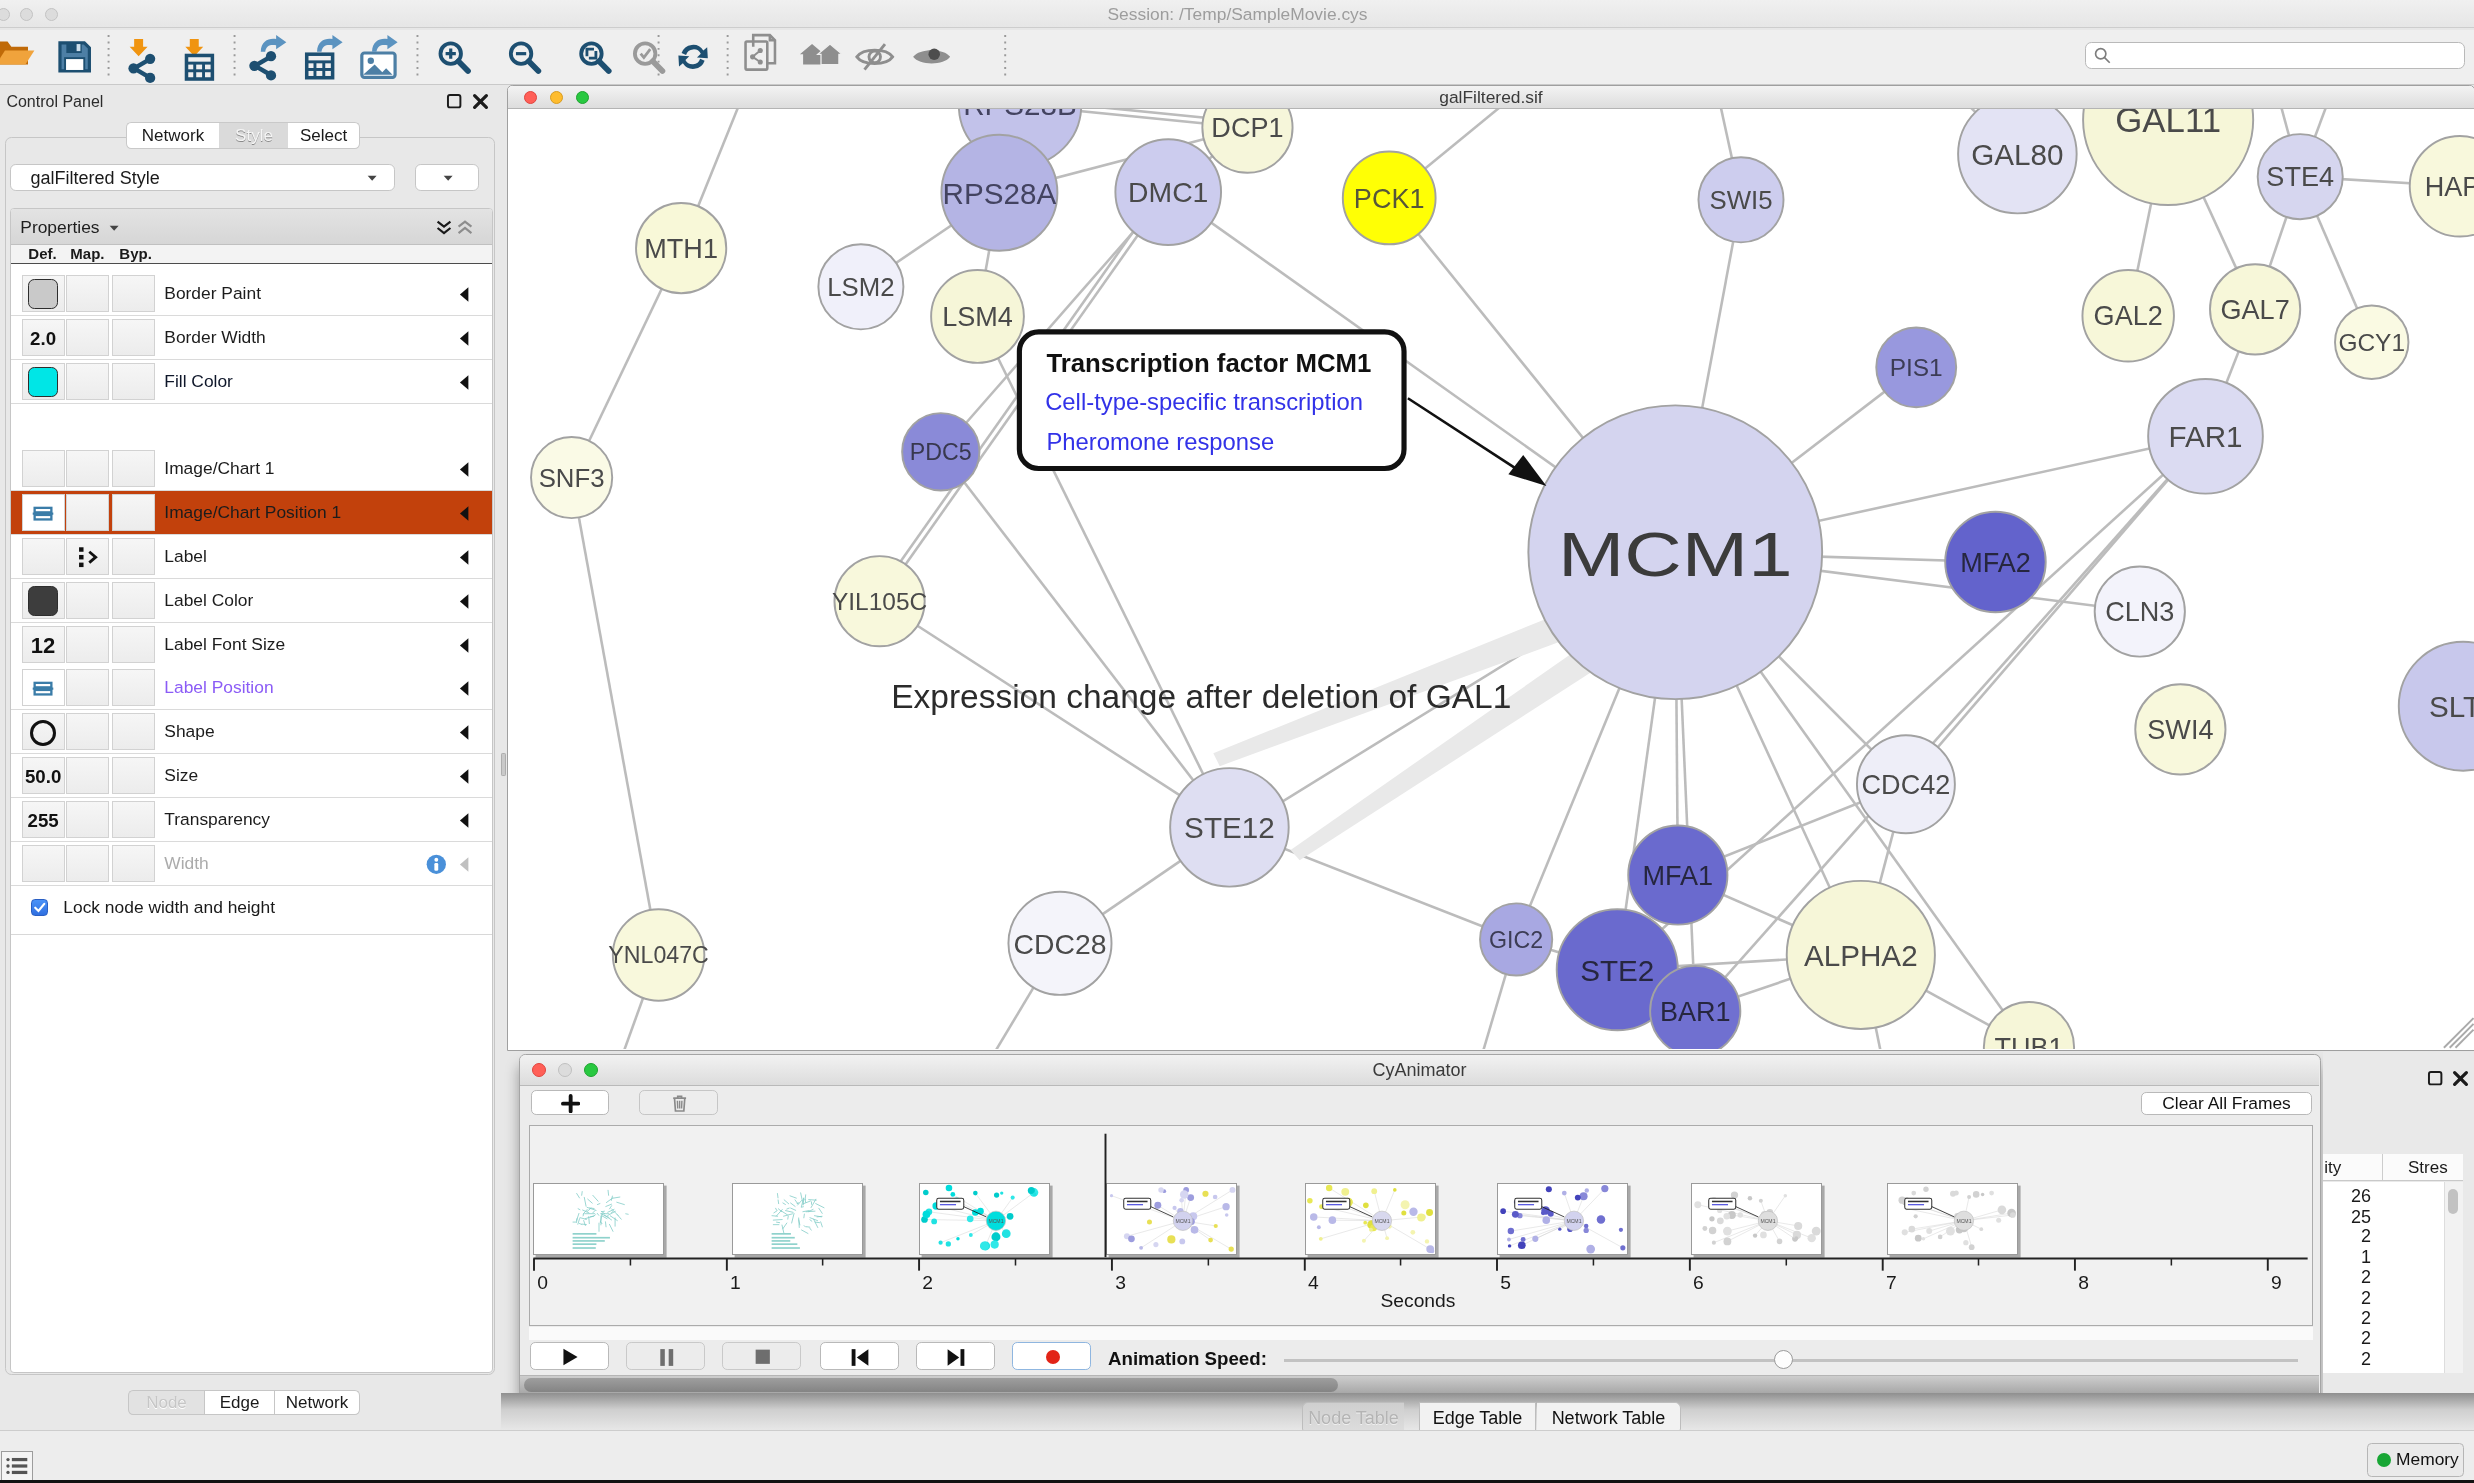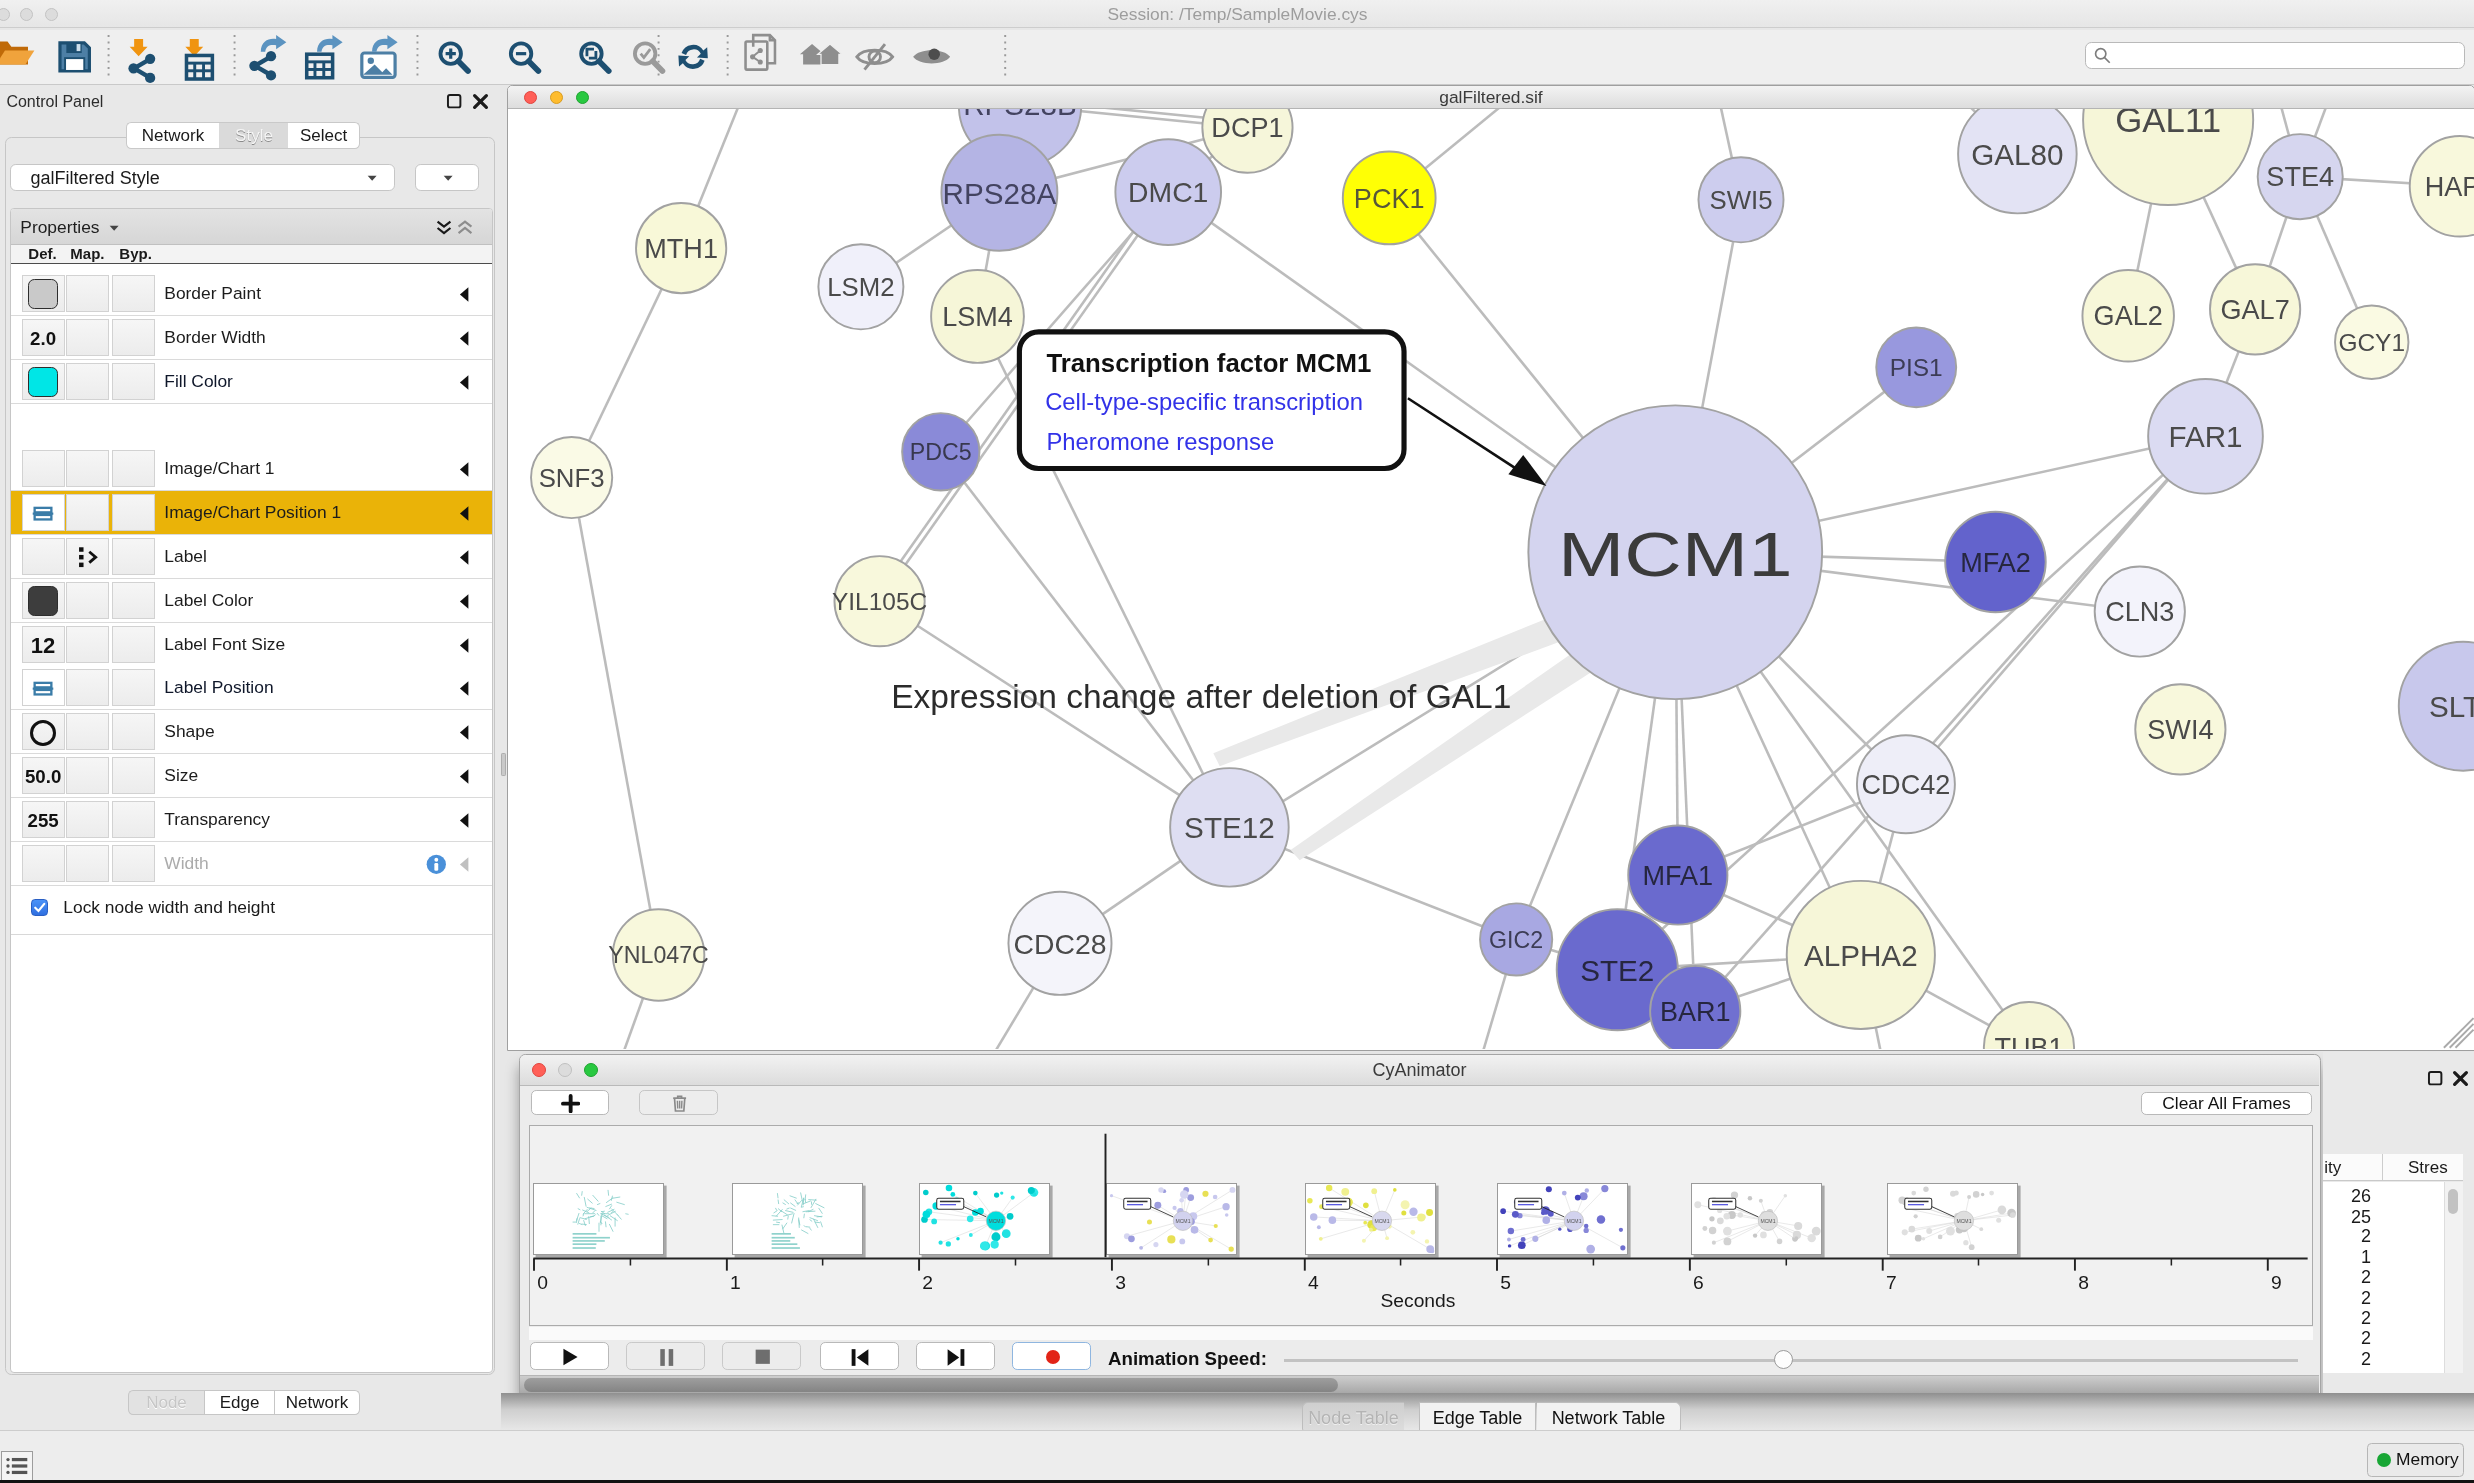--- a/index.html
+++ b/index.html
@@ -222,21 +222,21 @@
 </div>
         <div class="abs" style="left:0;top:175px;width:481px;height:44px;background:#ffffff;border-bottom:1.3px solid #dadada;">
 <div class="abs" style="left:10.3px;top:3.2px;width:43px;height:37px;background:linear-gradient(#f6f6f6,#ececec);border:0.6px solid #d2d2d2;"></div>
           <div class="abs" style="left:55px;top:3.2px;width:43px;height:37px;background:linear-gradient(#f6f6f6,#ececec);border:0.6px solid #d2d2d2;"></div>
           <div class="abs" style="left:101px;top:3.2px;width:43px;height:37px;background:linear-gradient(#f6f6f6,#ececec);border:0.6px solid #d2d2d2;"></div>
 <div class="abs" style="left:153px;top:11px;font-size:17.4px;color:#1c1c1c;">Image/Chart 1</div>
 <svg class="abs" style="left:447px;top:14px;" width="13" height="17" viewBox="0 0 20 26">
             <path d="M16 2 L16 24 L3 13 Z" fill="#111"></path>
           </svg>
 </div>
-        <div class="abs" style="left:0;top:219px;width:481px;height:44px;background:#eab308;border-bottom:1.3px solid #dadada;">
+        <div class="abs" style="left:0;top:219px;width:481px;height:44px;background:#c2410c;border-bottom:1.3px solid #dadada;">
 <div class="abs" style="left:10.3px;top:3.2px;width:43px;height:37px;background:#ffffff;border:0.6px solid #d2d2d2;">
             <div class="abs" style="left:9.7px;top:9px;">
               <svg width="22" height="19.3" viewBox="0 0 34 30">
                 <rect x="4" y="6" width="26" height="7" fill="none" stroke="#3a7ca8" stroke-width="3.6"></rect>
                 <rect x="4" y="17" width="26" height="7" fill="none" stroke="#3a7ca8" stroke-width="3.6"></rect>
                 <line x1="1" y1="15" x2="33" y2="15" stroke="#3a7ca8" stroke-width="3.4"></line>
               </svg>
             </div>
           </div>
           <div class="abs" style="left:55px;top:3.2px;width:43px;height:37px;background:linear-gradient(#f6f6f6,#ececec);border:0.6px solid #d2d2d2;"></div>
@@ -291,21 +291,21 @@
             <div class="abs" style="left:9.7px;top:9px;">
               <svg width="22" height="19.3" viewBox="0 0 34 30">
                 <rect x="4" y="6" width="26" height="7" fill="none" stroke="#3a7ca8" stroke-width="3.6"></rect>
                 <rect x="4" y="17" width="26" height="7" fill="none" stroke="#3a7ca8" stroke-width="3.6"></rect>
                 <line x1="1" y1="15" x2="33" y2="15" stroke="#3a7ca8" stroke-width="3.4"></line>
               </svg>
             </div>
           </div>
           <div class="abs" style="left:55px;top:3.2px;width:43px;height:37px;background:linear-gradient(#f6f6f6,#ececec);border:0.6px solid #d2d2d2;"></div>
           <div class="abs" style="left:101px;top:3.2px;width:43px;height:37px;background:linear-gradient(#f6f6f6,#ececec);border:0.6px solid #d2d2d2;"></div>
-<div class="abs" style="left:153px;top:11px;font-size:17.4px;color:#0f172a;">Label Position</div>
+<div class="abs" style="left:153px;top:11px;font-size:17.4px;color:#8b5cf6;">Label Position</div>
 <svg class="abs" style="left:447px;top:14px;" width="13" height="17" viewBox="0 0 20 26">
             <path d="M16 2 L16 24 L3 13 Z" fill="#111"></path>
           </svg>
 </div>
         <div class="abs" style="left:0;top:438px;width:481px;height:44px;background:#ffffff;border-bottom:1.3px solid #dadada;">
 <div class="abs" style="left:10.3px;top:3.2px;width:43px;height:37px;background:linear-gradient(#f6f6f6,#ececec);border:0.6px solid #d2d2d2;">
             <div class="abs" style="left:7.7px;top:5.8px;width:26px;height:26px;border-radius:50%;border:3.2px solid #111;"></div>
           </div>
           <div class="abs" style="left:55px;top:3.2px;width:43px;height:37px;background:linear-gradient(#f6f6f6,#ececec);border:0.6px solid #d2d2d2;"></div>
           <div class="abs" style="left:101px;top:3.2px;width:43px;height:37px;background:linear-gradient(#f6f6f6,#ececec);border:0.6px solid #d2d2d2;"></div>

